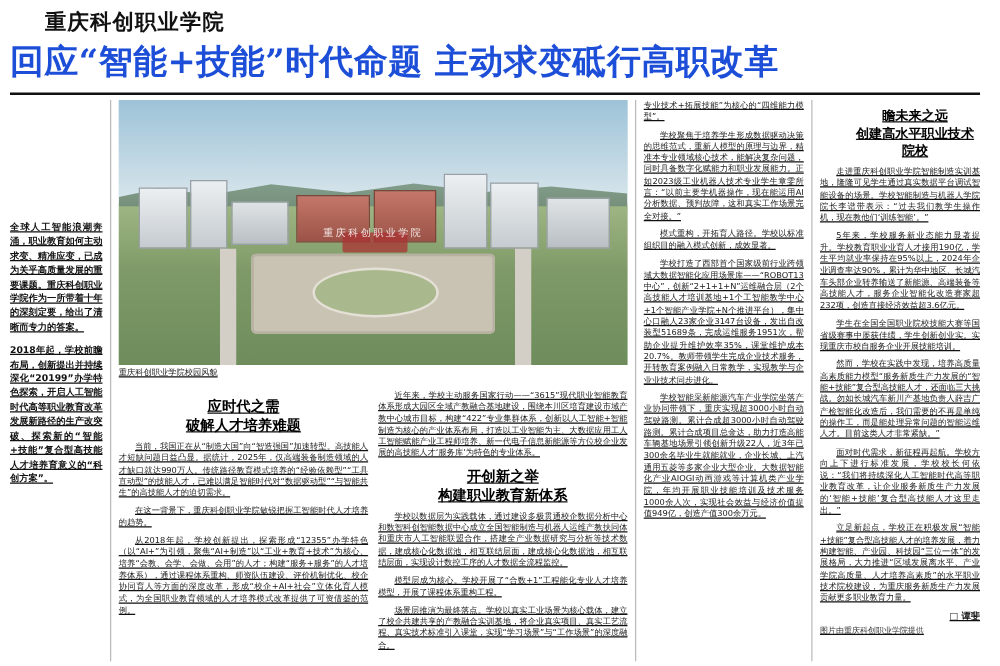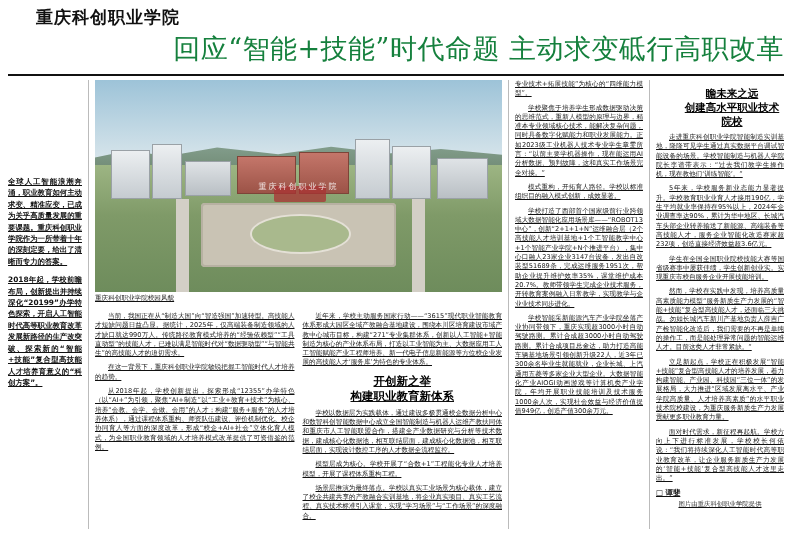--- a/index.html
+++ b/index.html
@@ -34,26 +34,26 @@
     font-family: "DejaVu Serif", "Liberation Serif", serif;
     font-weight: bold;
     font-size: 17px;
     letter-spacing: 1px;
     text-align: left;
     margin: 0 0 2px 28px;
     color: #111;
   }
   .headline {
     font-family: "DejaVu Serif", "Liberation Serif", serif;
-    font-weight: normal;
+    font-weight: bold;
     font-size: 27px;
     letter-spacing: 0.5px;
-    text-align: right;
+    text-align: left;
     margin: 0 0 4px 0;
-    color: #15803d;
+    color: #1d4ed8;
     white-space: nowrap;
   }
   
   .body-grid {
     flex: 1;
     display: flex;
     gap: 0;
     min-height: 0;
   }
   .col {
@@ -162,27 +162,27 @@
   .roadv {
     position: absolute;
     background: #d3cfc6;
   }
   .photo-caption {
     font-size: 6.6px;
     color: #222;
     margin: 2px 0 6px 0;
   }
   .photo-credit {
-    text-align: center;
+    text-align: left;
     font-size: 6.4px;
     color: #333;
     margin: 2px 0 0 0;
   }
   .byline {
-    text-align: left;
+    text-align: right;
     font-size: 7.4px;
     font-weight: bold;
     color: #111;
     margin: 4px 0 1px 0;
   }
   .two-col-text {
     display: flex;
     gap: 8px;
     flex: 1;
     min-height: 0;
@@ -248,26 +248,27 @@
           <div class="roadv" style="left:20%; top:56%; width:3%; height:44%;"></div>
           <div class="roadv" style="left:78%; top:56%; width:3%; height:44%;"></div>
           <div class="seal"></div>
           <div class="watermark">重庆科创职业学院</div>
         </div>
         <div class="photo-caption">重庆科创职业学院校园风貌</div>
       </div>
 
       <div class="two-col-text">
         <div>
+          <div class="subhead">应时代之需<br>破解人才培养难题</div>
           <p class="tx indent">当前，我国正在从“制造大国”向“智造强国”加速转型。高技能人才短缺问题日益凸显。据统计，2025年，仅高端装备制造领域的人才缺口就达990万人。传统路径教育模式培养的“经验依赖型”“工具直动型”的技能人才，已难以满足智能时代对“数据驱动型”“与智能共生”的高技能人才的迫切需求。</p>
           <p class="tx indent">在这一背景下，重庆科创职业学院敏锐把握工智能时代人才培养的趋势。</p>
           <p class="tx indent">从2018年起，学校创新提出，探索形成“12355”办学特色（以“AI+”为引领，聚焦“AI+制造”以“工业+教育+技术”为核心、培养“会教、会学、会做、会用”的人才；构建“服务+服务”的人才培养体系），通过课程体系重构、师资队伍建设、评价机制优化、校企协同育人等方面的深度改革，形成“校企+AI+社会”立体化育人模式，为全国职业教育领域的人才培养模式改革提供了可资借鉴的范例。</p>
         </div>
         <div>
-          <p class="tx indent">近年来，学校主动服务国家行动——“3615”现代职业智能教育体系形成大园区全域产教融合基地建设，围绕本川区培育建设市域产教中心城市目标，构建“271”专业集群体系，创新以人工智能+智能制造为核心的产业体系布局，打造以工业智能为主、大数据应用工人工智能赋能产业工程师培养、新一代电子信息新能源等方位校企业发展的高技能人才‘服务库’为特色的专业体系。</p>
+          <p class="tx indent">近年来，学校主动服务国家行动——“3615”现代职业智能教育体系形成大园区全域产教融合基地建设，围绕本川区培育建设市域产教中心城市目标，构建“422”专业集群体系，创新以人工智能+智能制造为核心的产业体系布局，打造以工业智能为主、大数据应用工人工智能赋能产业工程师培养、新一代电子信息新能源等方位校企业发展的高技能人才‘服务库’为特色的专业体系。</p>
           <div class="subhead">开创新之举<br>构建职业教育新体系</div>
           <p class="tx indent">学校以数据层为实践载体，通过建设多极贯通校企数据分析中心和数智科创智能数据中心成立全国智能制造与机器人运维产教扶同体和重庆市人工智能联盟合作，搭建全产业数据研究与分析等技术数据，建成核心化数据池，相互联结层面，建成核心化数据池，相互联结层面，实现设计数控工序的人才数据全流程监控。</p>
           <p class="tx indent">模型层成为核心。学校开展了“合数+1”工程能化专业人才培养模型，开展了课程体系重构工程。</p>
           <p class="tx indent">场景层推演为最终落点。学校以真实工业场景为核心载体，建立了校企共建共享的产教融合实训基地，将企业真实项目、真实工艺流程、真实技术标准引入课堂，实现“学习场景”与“工作场景”的深度融合。</p>
 
         </div>
       </div>
     </div>
 
     <div class="col-sep"></div>
@@ -281,20 +282,20 @@
     </div>
 
     <div class="col-sep"></div>
 
     <div class="col col-right-b">
       <div class="subhead small">瞻未来之远<br>创建高水平职业技术院校</div>
       <p class="tx indent">走进重庆科创职业学院智能制造实训基地，隆隆可见学生通过真实数据平台调试智能设备的场景。学校智能制造与机器人学院院长李谱带表示：“过去我们教学生操作机，现在教他们‘训练智能’。”</p>
       <p class="tx indent">5年来，学校服务新业态能力显著提升。学校教育职业业育人才接用190亿，学生平均就业率保持在95%以上，2024年企业调查率达90%，累计为华中地区、长城汽车头部企业转养输送了新能源、高端装备等高技能人才，服务企业智能化改造赛家超232项，创造直接经济效益超3.6亿元。</p>
       <p class="tx indent">学生在全国全国职业院校技能大赛等国省级赛事中屡获佳绩，学生创新创业实。实现重庆市校自服务企业开展技能培训。</p>
       <p class="tx indent">然而，学校在实践中发现，培养高质量高素质能力模型“服务新质生产力发展的“智能+技能”复合型高技能人才，还面临三大挑战。勿如长城汽车新川产基地负责人薛吉广产检智能化改造后，我们需要的不再是单纯的操作工，而是能处理异常问题的智能运维人才。目前这类人才非常紧缺。”</p>
+      <p class="tx indent">面对时代需求，新征程再起航。学校方向上下进行标准发展，学校校长何依说：“我们将持续深化人工智能时代高等职业教育改革，让企业服务新质生产力发展的‘智能+技能’复合型高技能人才这里走出。”</p>
       <p class="tx indent">立足新起点，学校正在积极发展“智能+技能”复合型高技能人才的培养发展，着力构建智能、产业园、科技园“三位一体”的发展格局，大力推进“区域发展离水平、产业学院高质量、人才培养高素质”的水平职业技术院校建设，为重庆服务新质生产力发展贡献更多职业教育力量。</p>
-      <p class="tx indent">面对时代需求，新征程再起航。学校方向上下进行标准发展，学校校长何依说：“我们将持续深化人工智能时代高等职业教育改革，让企业服务新质生产力发展的‘智能+技能’复合型高技能人才这里走出。”</p>
       <div class="byline">□ 谭斐</div>
       <div class="photo-credit">图片由重庆科创职业学院提供</div>
     </div>
 
   </div>
 </div>
 
 </body></html>

